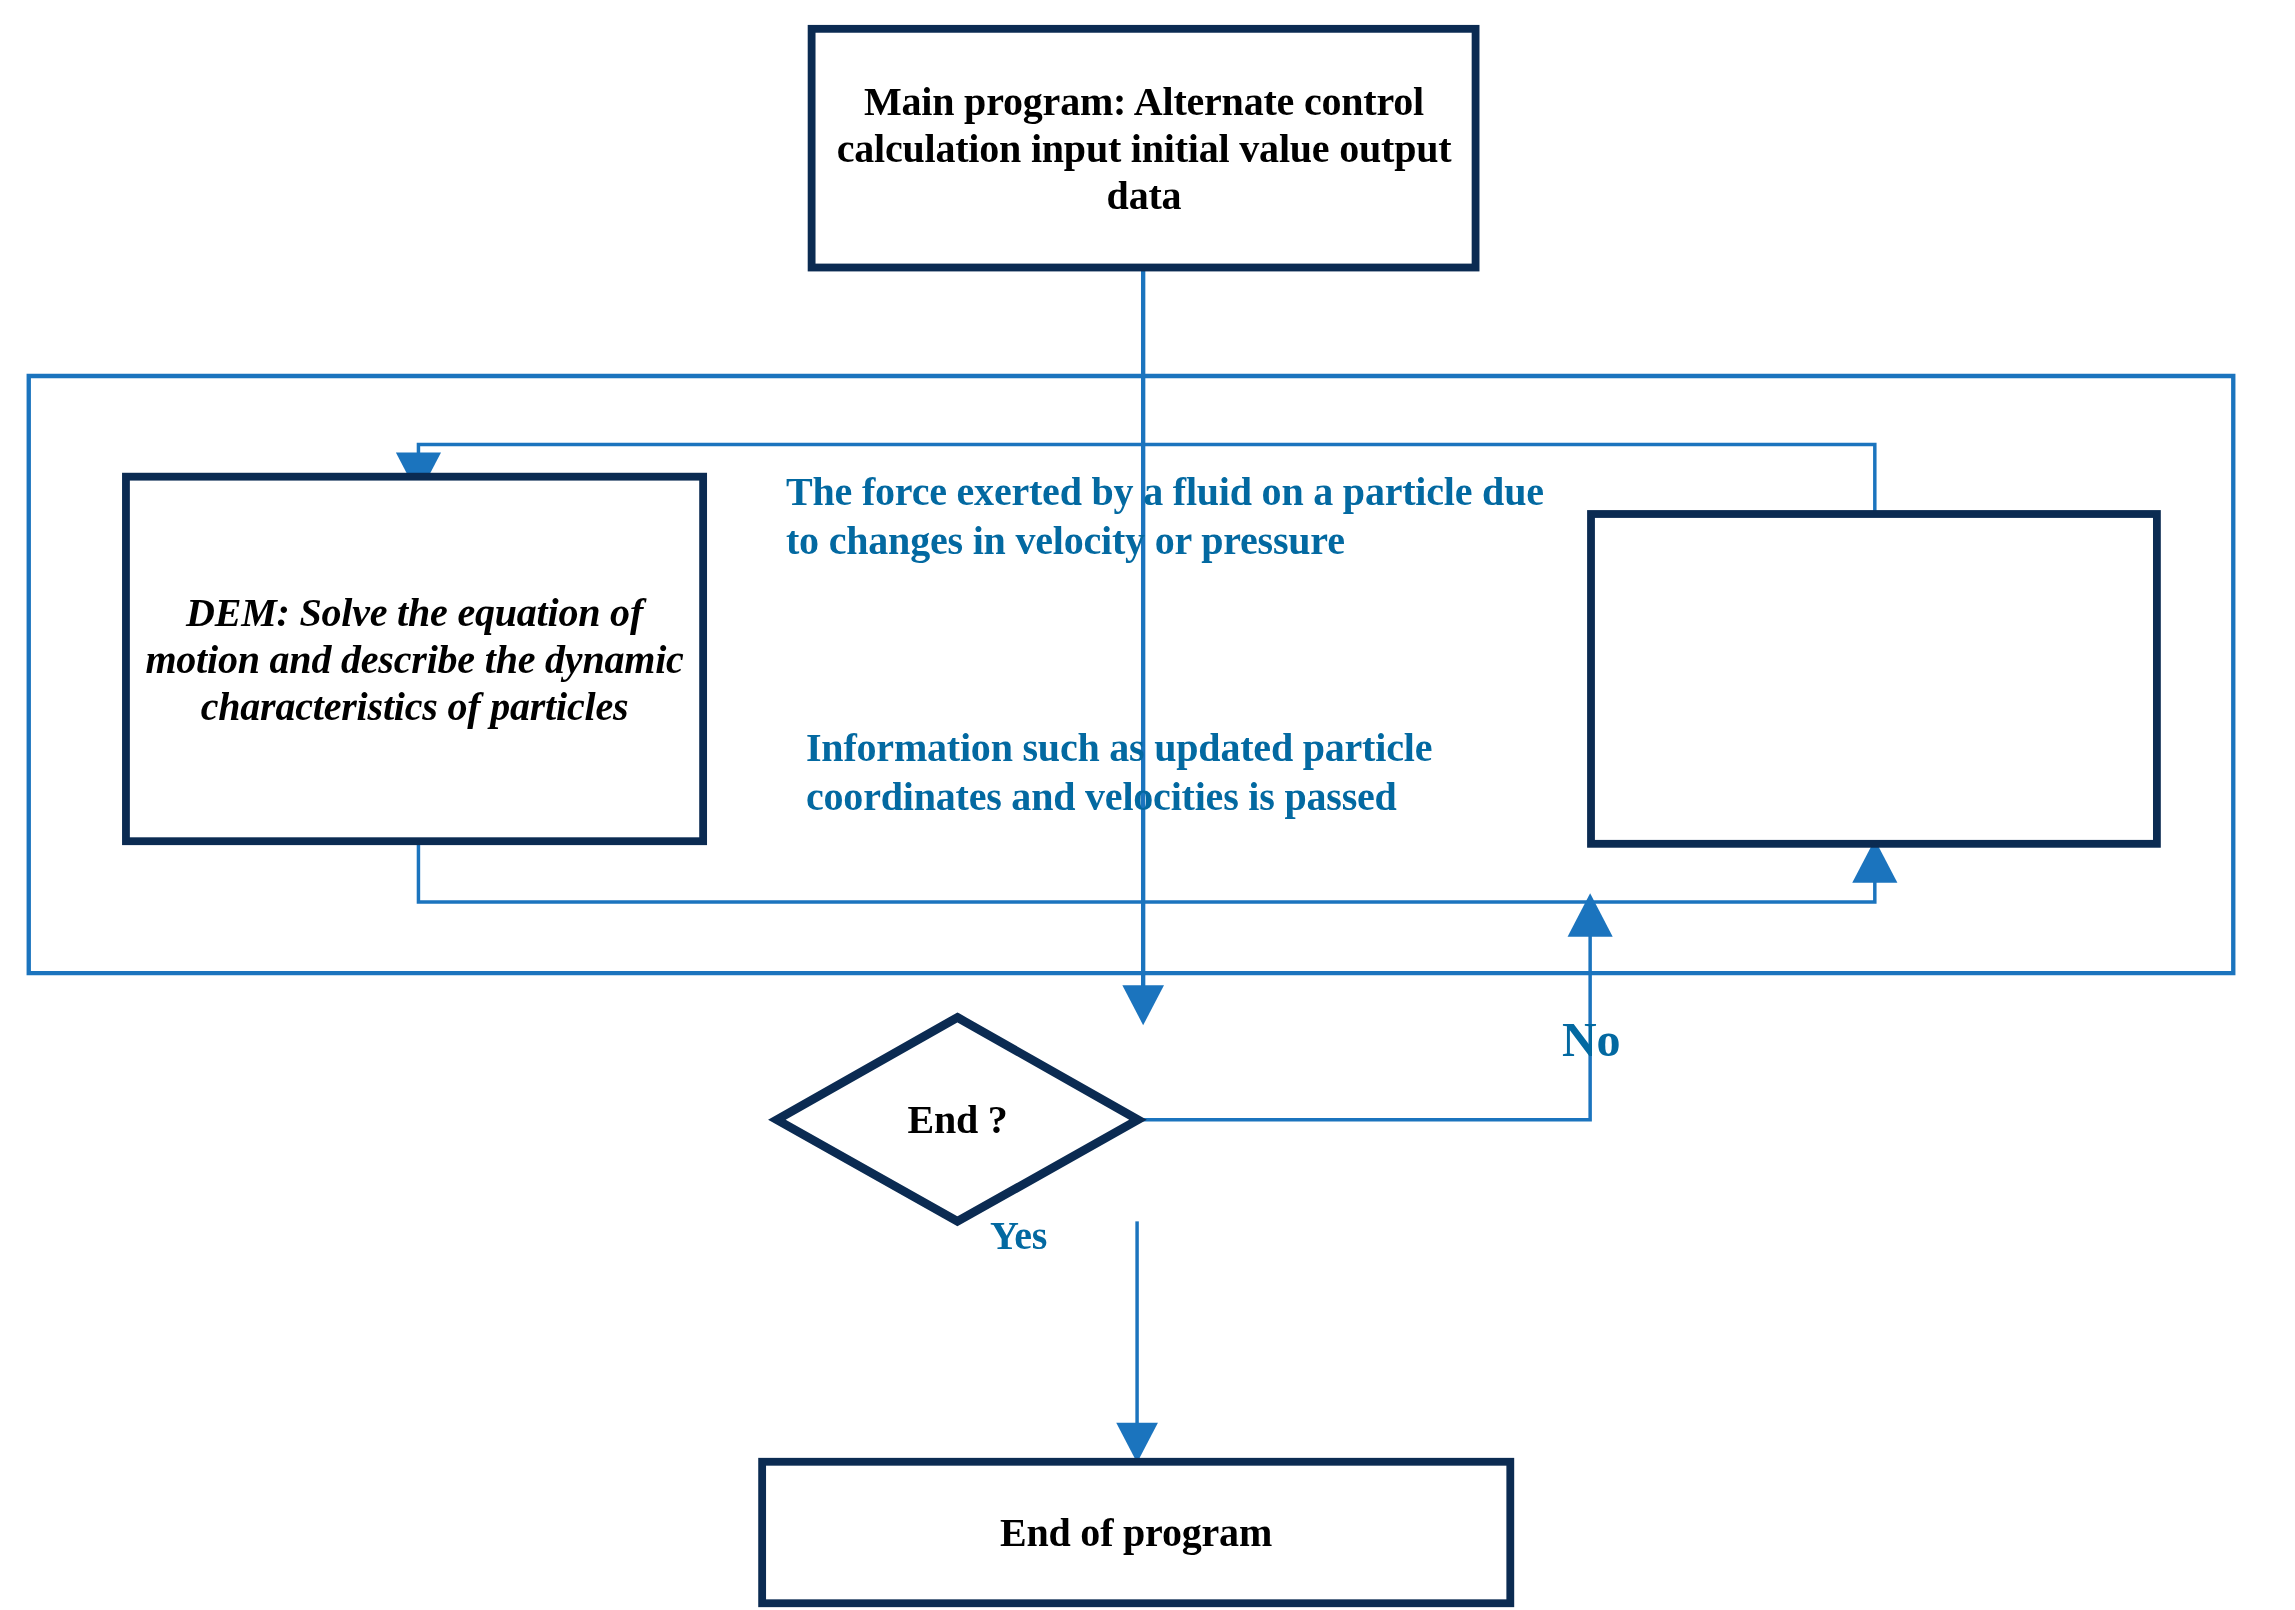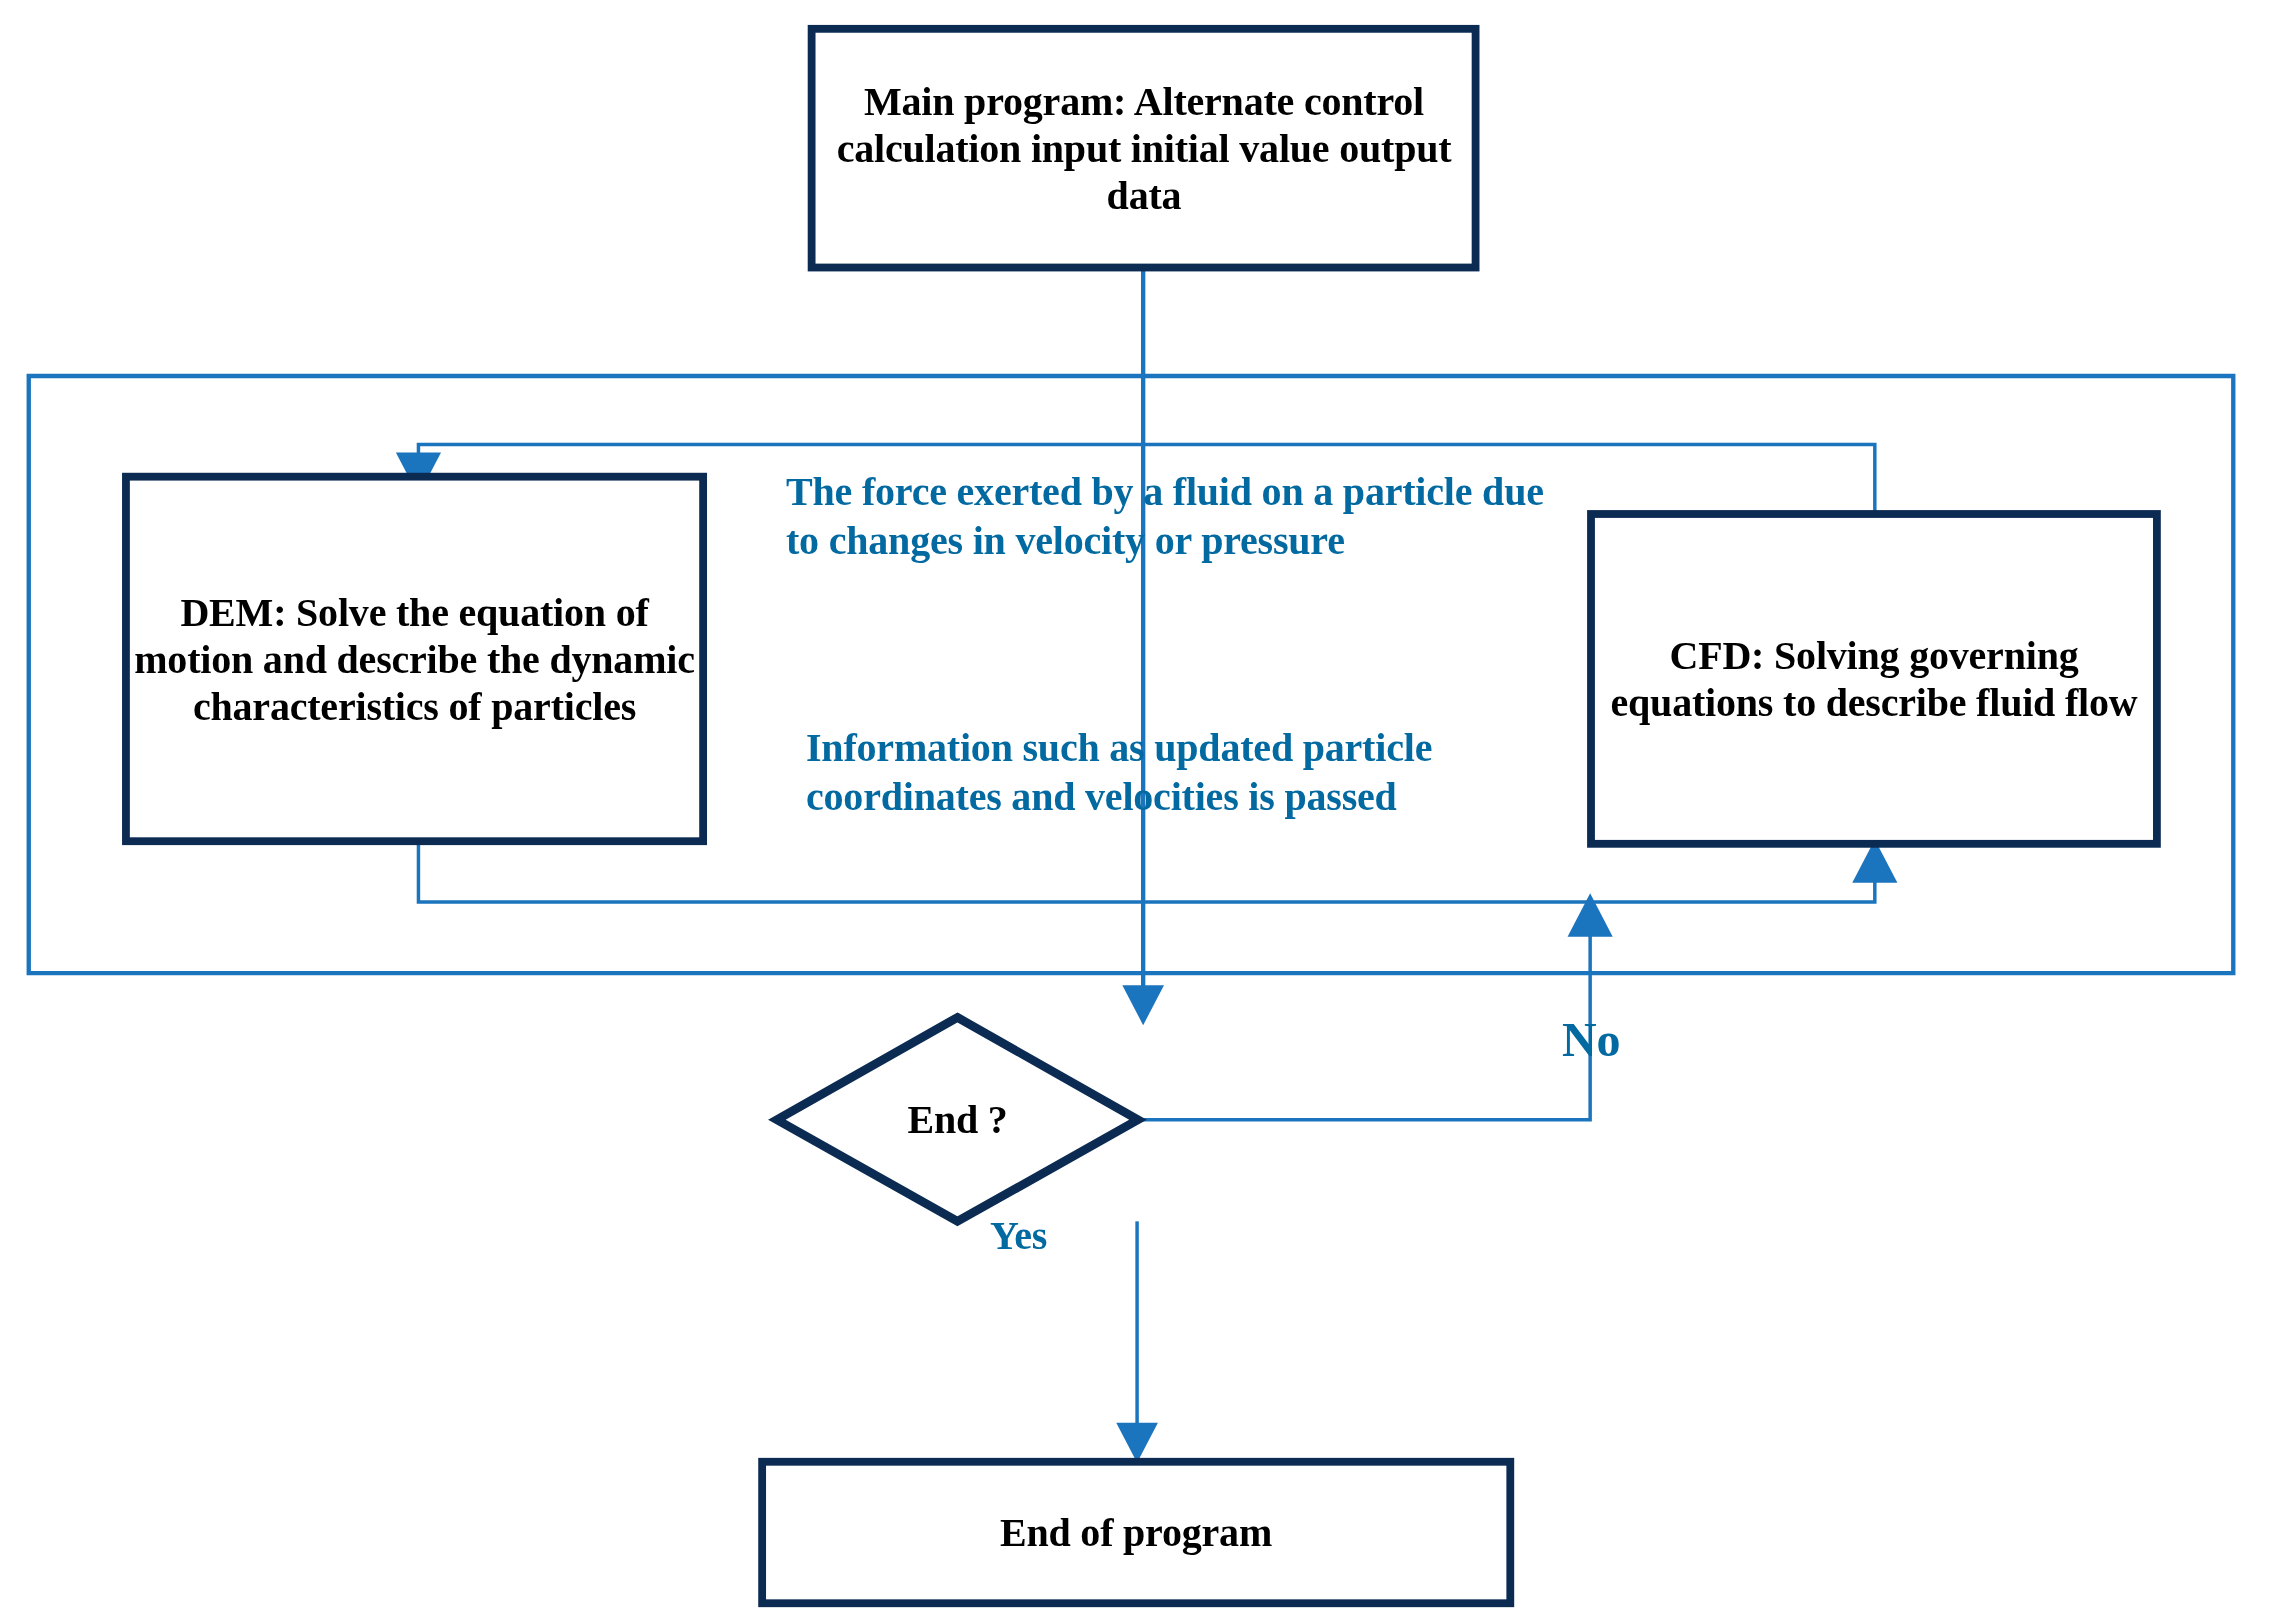--- a/index.html
+++ b/index.html
@@ -65,21 +65,21 @@
   }
   .free-label {
     position: absolute;
     font-weight: bold;
     color: #0369a1;
     line-height: 1.22;
     letter-spacing: -0.2px;
     white-space: pre-line;
   }
   #label-main        { left: 812px;  top: 21px;   width: 664px;  height: 239px; font-size: 40px; }
-  #label-dem         { left: 126px;  top: 469px;  width: 577px;  height: 365px; font-size: 40px; }
+  #label-dem         { left: 126px;  top: 469px;  width: 577px;  height: 365px; font-size: 40px; font-style: italic; }
   #label-cfd         { left: 1591px; top: 506px;  width: 566px;  height: 330px; font-size: 40px; }
   #label-diamond     { left: 777px;  top: 1077px; width: 361px;  height: 69px;  font-size: 40px; }
   #label-end         { left: 762px;  top: 1454px; width: 748px;  height: 142px; font-size: 40px; }
   #label-force       { left: 786px;  top: 460px;  width: 764px;  font-size: 40px; }
   #label-info        { left: 806px;  top: 716px;  width: 764px;  font-size: 40px; }
   #label-no          { left: 1562px; top: 1003px; font-size: 48px; }
   #label-yes         { left: 990px; top: 1204px; font-size: 40px; }
 </style>
 </head>
 <body>
@@ -126,21 +126,20 @@
     <polygon class="node-diamond" points="1103,1163 1311,1281 1103,1398 895,1281"></polygon>
 
     <rect class="node-box" x="878" y="1675" width="862" height="163"></rect>
 
   </svg>
 
   <div class="node-label" id="label-main">Main program: Alternate control calculation input initial value output data</div>
 
   <div class="node-label" id="label-dem">DEM: Solve the equation of motion and describe the dynamic characteristics of particles</div>
 
-  <div class="node-label" id="label-cfd">CFD: Solving governing equations to describe fluid flow</div>
 
   <div class="node-label" id="label-diamond">End ?</div>
 
   <div class="node-label" id="label-end">End of program</div>
 
   <div class="free-label" id="label-force">The force exerted by a fluid on a particle due to changes in velocity or pressure</div>
 
   <div class="free-label" id="label-info">Information such as updated particle coordinates and velocities is passed</div>
 
   <div class="free-label" id="label-no">No</div>

